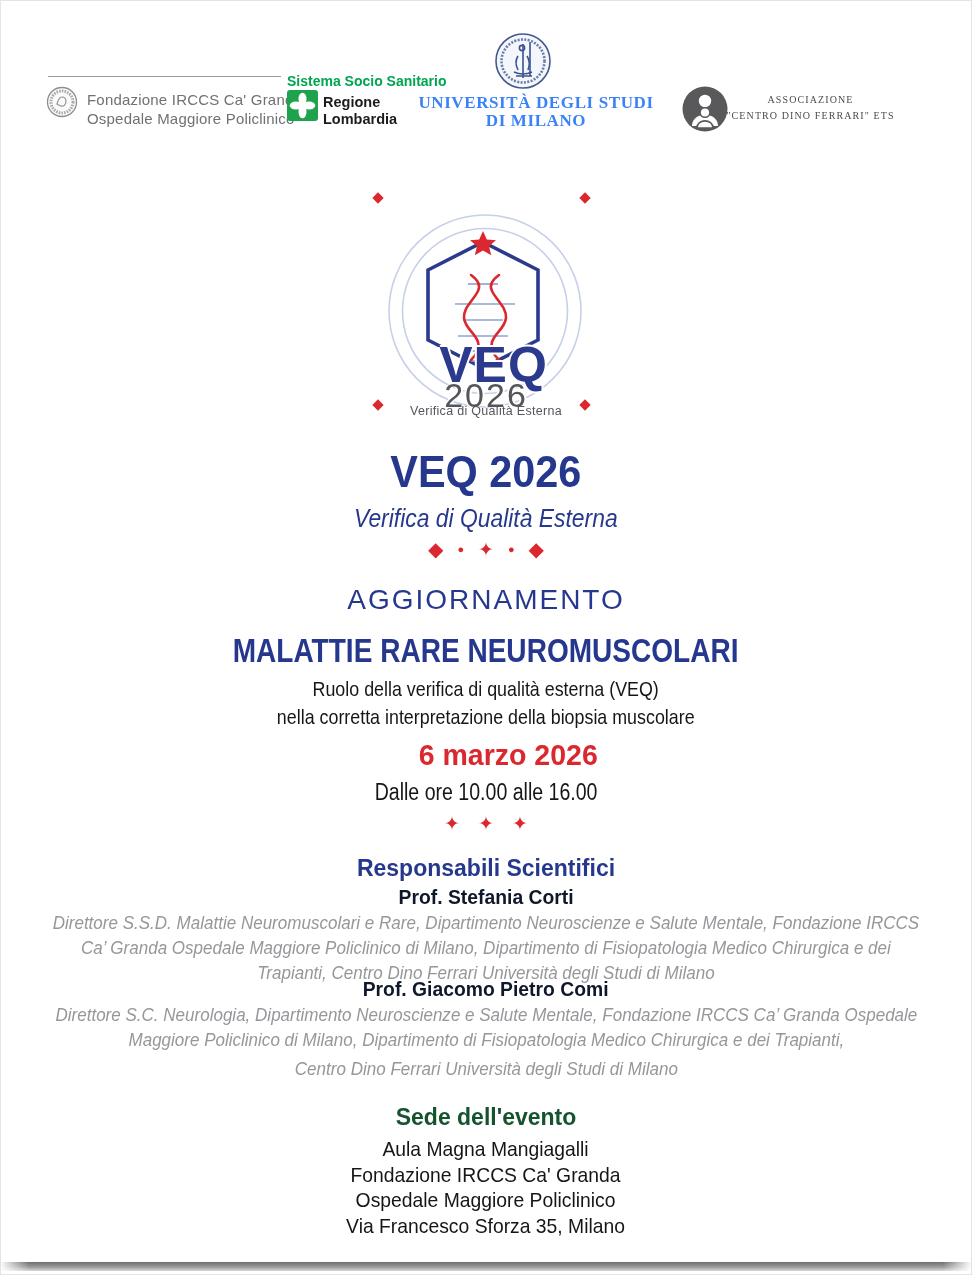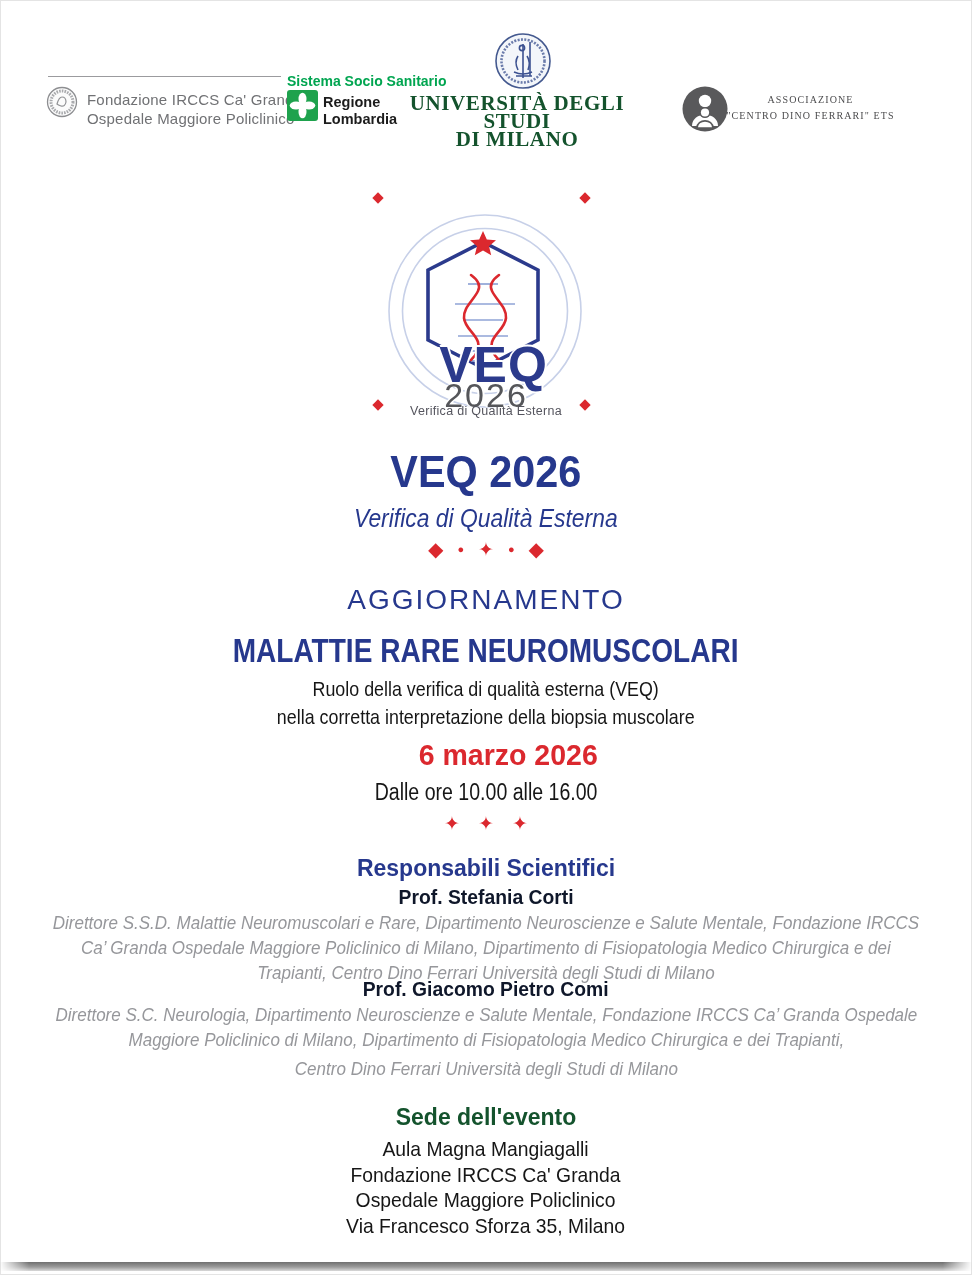--- a/index.html
+++ b/index.html
@@ -14,23 +14,23 @@
   .cond92{transform:scaleX(0.92);transform-origin:50% 50%;display:inline-block;}
 
   
   .hdr-rule{left:48px;top:76px;width:233px;height:1px;background:#9b9b9e;}
   .polic-seal{left:46px;top:86px;}
   .polic-text{left:87px;top:90px;font-size:15px;line-height:19px;color:#707174;letter-spacing:.2px;}
   .ssr-tagline{left:287px;top:73px;font-size:14px;font-weight:bold;color:#00a550;}
   .rosa-box{left:287px;top:90px;width:31px;height:31px;background:#1ea24d;border-radius:3px;}
   .regione-text{left:323px;top:94px;font-size:14.5px;font-weight:bold;color:#1c1c1c;line-height:16.5px;}
   .unimi-seal{left:494px;top:32px;}
-  .unimi-text{left:397px;top:94px;width:240px;text-align:center;
-    font-family:"Liberation Serif",serif;font-weight:bold;color:#14532d;
-    font-size:21px;line-height:18px;letter-spacing:.6px;}
+  .unimi-text{left:416px;top:94px;width:240px;text-align:center;
+    font-family:"Liberation Serif",serif;font-weight:bold;color:#3b82f6;
+    font-size:17px;line-height:18px;letter-spacing:.6px;}
   .ferrari-badge{left:682px;top:86px;}
   .ferrari-text{left:718px;top:92px;width:185px;text-align:center;
     font-family:"Liberation Serif",serif;color:#4c4c4e;font-size:10px;line-height:16px;letter-spacing:1.1px;}
 
   
   .veq-svg{left:387px;top:200px;}
   .reddot{width:8px;height:8px;background:#db282e;transform:rotate(45deg);}
   .rd1{left:374px;top:194px;} .rd2{left:581px;top:194px;}
   .rd3{left:374px;top:401px;} .rd4{left:581px;top:401px;}
   .logo-veq{top:336px;font-size:50px;font-weight:bold;color:#2b3a8c;letter-spacing:1px;

